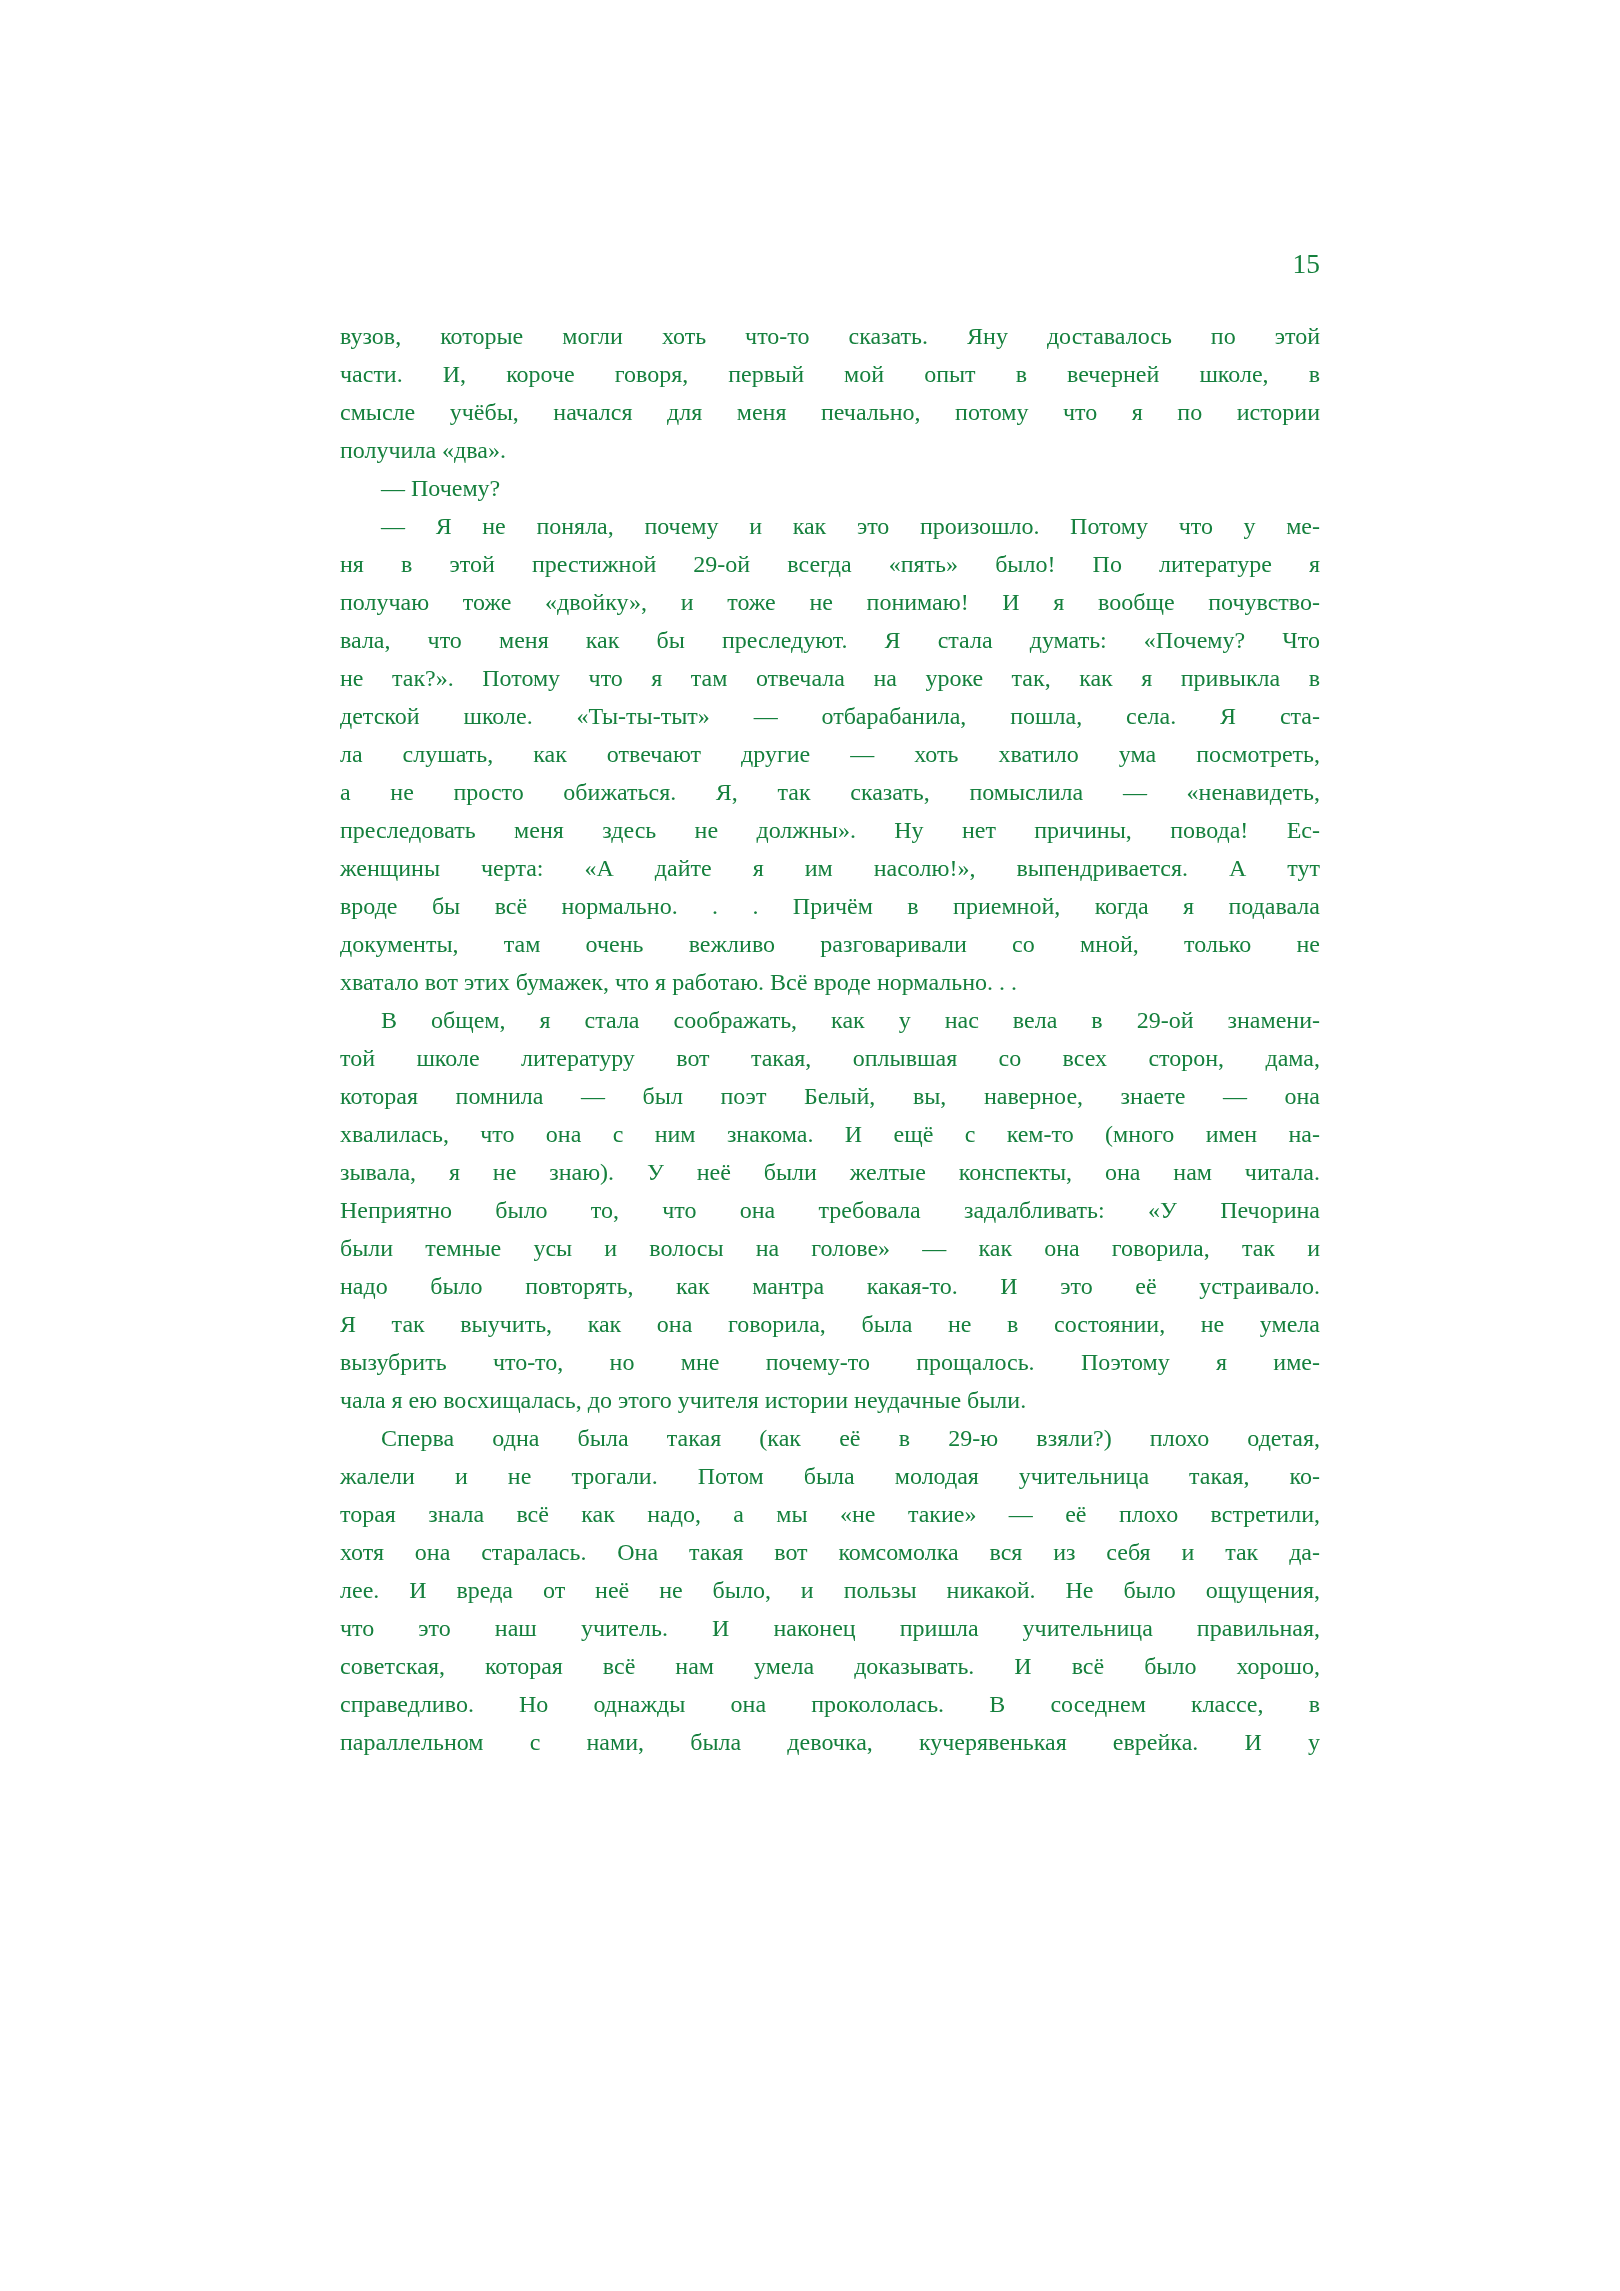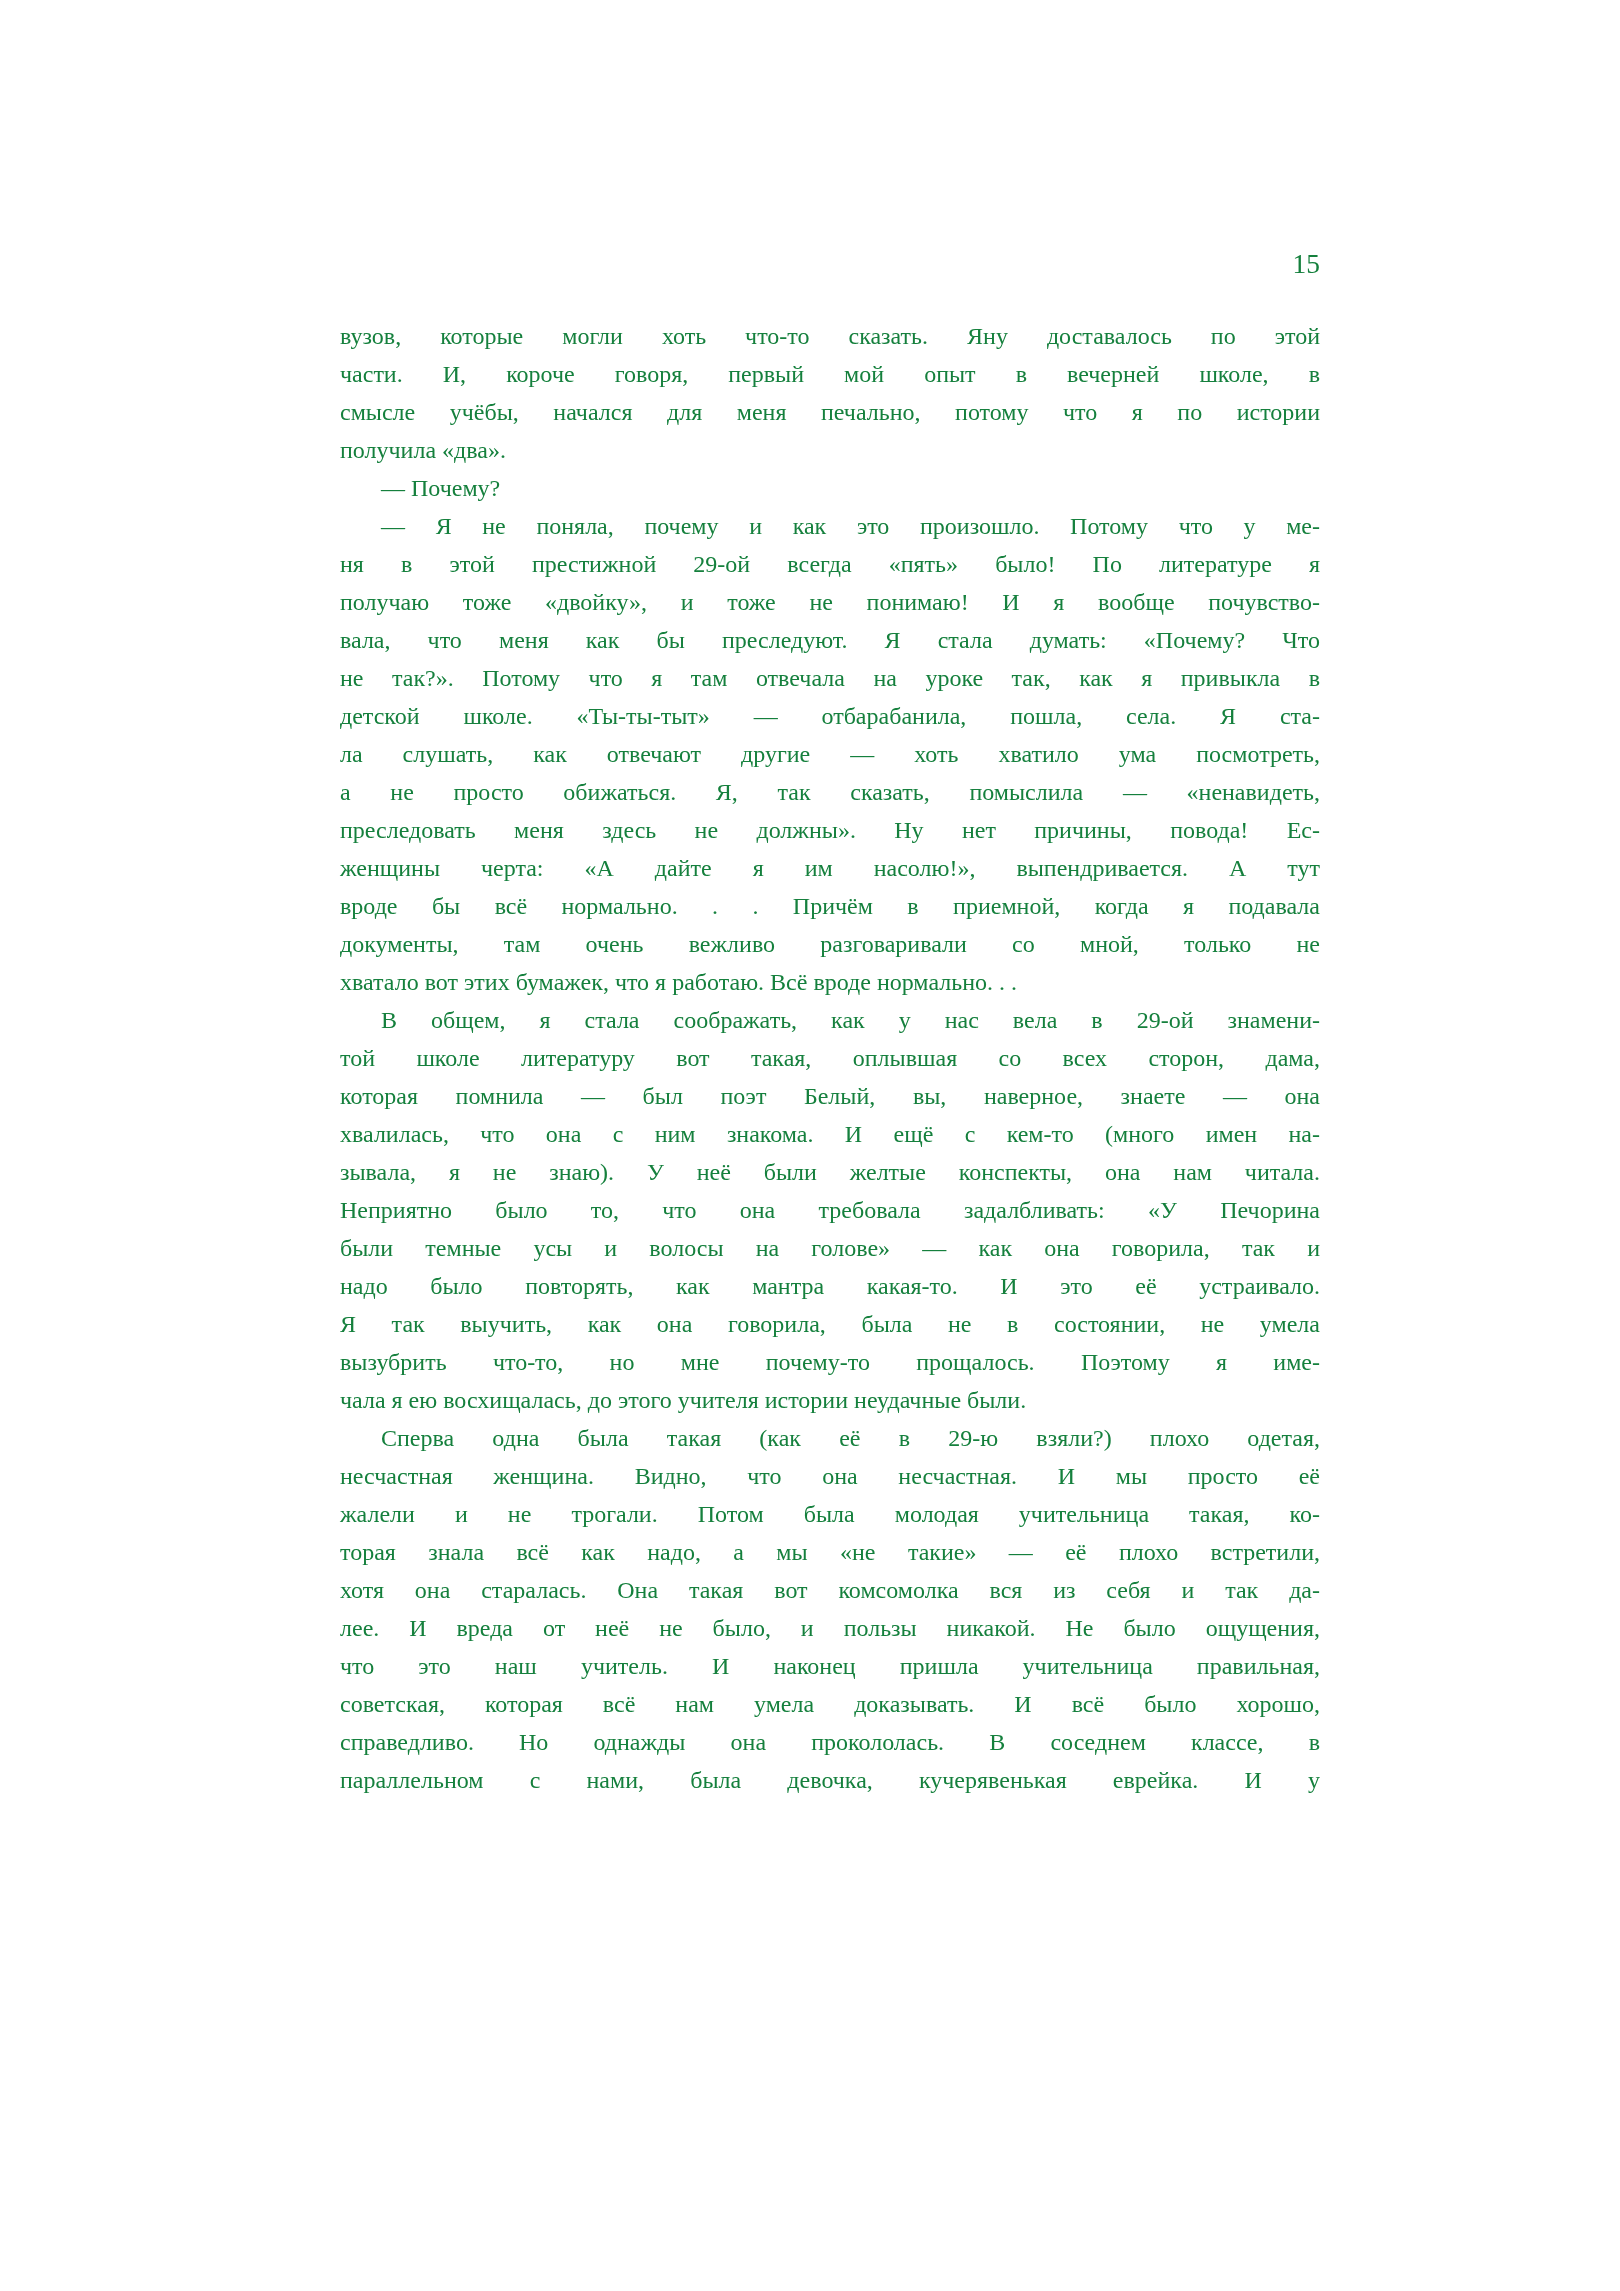--- a/index.html
+++ b/index.html
@@ -78,21 +78,20 @@
     <div class="line">которая помнила — был поэт Белый, вы, наверное, знаете — она</div>
     <div class="line">хвалилась, что она с ним знакома. И ещё с кем-то (много имен на-</div>
     <div class="line">зывала, я не знаю). У неё были желтые конспекты, она нам читала.</div>
     <div class="line">Неприятно было то, что она требовала задалбливать: «У Печорина</div>
     <div class="line">были темные усы и волосы на голове» — как она говорила, так и</div>
     <div class="line">надо было повторять, как мантра какая-то. И это её устраивало.</div>
     <div class="line">Я так выучить, как она говорила, была не в состоянии, не умела</div>
     <div class="line">вызубрить что-то, но мне почему-то прощалось. Поэтому я име-</div>
     <div class="line flush">чала я ею восхищалась, до этого учителя истории неудачные были.</div>
     <div class="line indent">Сперва одна была такая (как её в 29-ю взяли?) плохо одетая,</div>
-    <div class="line">несчастная женщина. Видно, что она несчастная. И мы просто её</div>
     <div class="line">жалели и не трогали. Потом была молодая учительница такая, ко-</div>
     <div class="line">торая знала всё как надо, а мы «не такие» — её плохо встретили,</div>
     <div class="line">хотя она старалась. Она такая вот комсомолка вся из себя и так да-</div>
     <div class="line">лее. И вреда от неё не было, и пользы никакой. Не было ощущения,</div>
     <div class="line">что это наш учитель. И наконец пришла учительница правильная,</div>
     <div class="line">советская, которая всё нам умела доказывать. И всё было хорошо,</div>
     <div class="line">справедливо. Но однажды она прокололась. В соседнем классе, в</div>
     <div class="line">параллельном с нами, была девочка, кучерявенькая еврейка. И у</div>
   </main>
 

